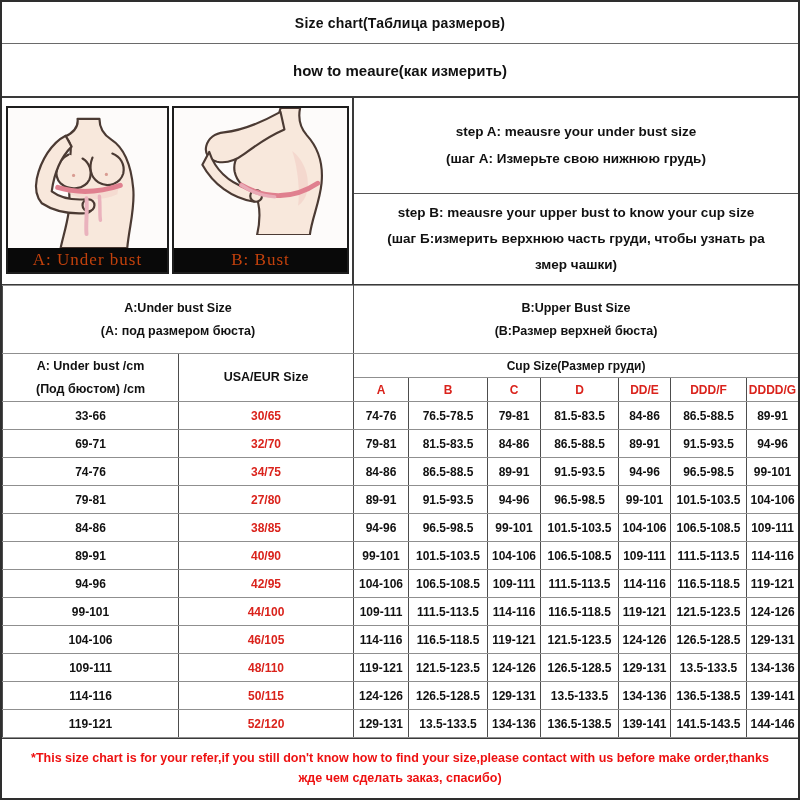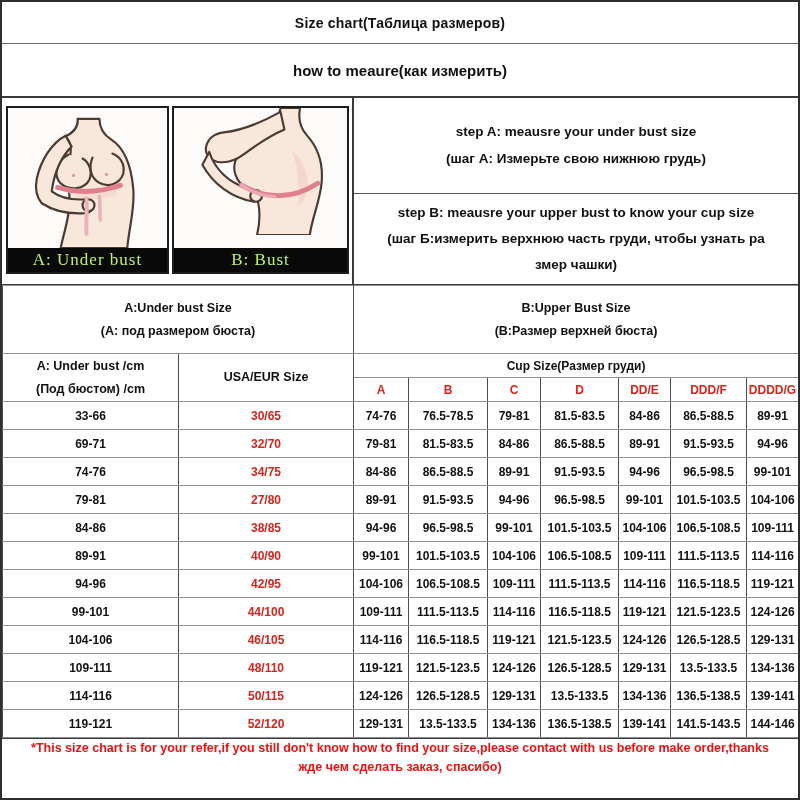--- a/index.html
+++ b/index.html
@@ -12,39 +12,39 @@
   .subtitle-row { height:54px; border-bottom:2px solid #3a3a3a; display:flex; align-items:center; justify-content:center; font-size:15px; }
 
   
   .middle { height:187px; display:flex; border-bottom:1px solid #3a3a3a; }
   .figures { width:352px; border-right:2px solid #3a3a3a; padding:8px 3px 10px 4px; display:flex; gap:3px; background:#fff; }
   .panel { border:2px solid #1d1d1d; display:flex; flex-direction:column; background:#fdfbfa; }
   .panel-a { width:163px; }
   .panel-b { flex:1;gap:13px; }
   .panel-art { flex:1; overflow:hidden; }
   .panel-art svg { width:100%; height:100%; display:block; }
-  .panel-caption { height:24px; background:#090909; color:#bef264; font-family:"Liberation Serif", serif; font-weight:normal; font-size:17px; display:flex; align-items:center; justify-content:center; letter-spacing:1px; }
+  .panel-caption { height:24px; background:#090909; color:#c2410c; font-family:"Liberation Serif", serif; font-weight:normal; font-size:17px; display:flex; align-items:center; justify-content:center; letter-spacing:1px; }
 
   .steps { flex:1; display:flex; flex-direction:column; }
   .step-box { display:flex; flex-direction:column; align-items:center; justify-content:center; text-align:center; font-size:13.5px; line-height:1.95; padding:0 8px; }
   .step-a { height:96px; border-bottom:1px solid #555; }
   .step-b { flex:1; }
 
   
   table { width:796px; height:453px; border-collapse:collapse; table-layout:fixed; font-size:12px; }
   th, td { border-left:1px solid #4d4d4d; border-right:1px solid #4d4d4d; border-top:1px solid #8f8f8f; border-bottom:1px solid #8f8f8f; text-align:center; vertical-align:middle; font-weight:bold; padding:0; }
   thead tr.r1 { height:68px; }
   thead tr.r2 { height:24px; }
   thead tr.r3 { height:24px; }
   .hdr2 { font-size:12.5px; line-height:1.8; }
   .red { color:#da231c; }
   .cell-line { display:block; }
 
   
-  .footer { height:60px; border-top:1px solid #3a3a3a; display:flex; flex-direction:column; align-items:center; justify-content:flex-start; color:#ee1111; font-size:12.5px; line-height:1.55; text-align:center; }
+  .footer { height:60px; border-top:1px solid #3a3a3a; display:flex; flex-direction:column; align-items:center; justify-content:center; color:#ee1111; font-size:12.5px; line-height:1.55; text-align:center; }
 </style>
 </head>
 <body>
 
 <div class="page">
 
   <div class="title-row">Size chart(Таблица размеров)</div>
 
   <div class="subtitle-row">how to meaure(как измерить)</div>
 

